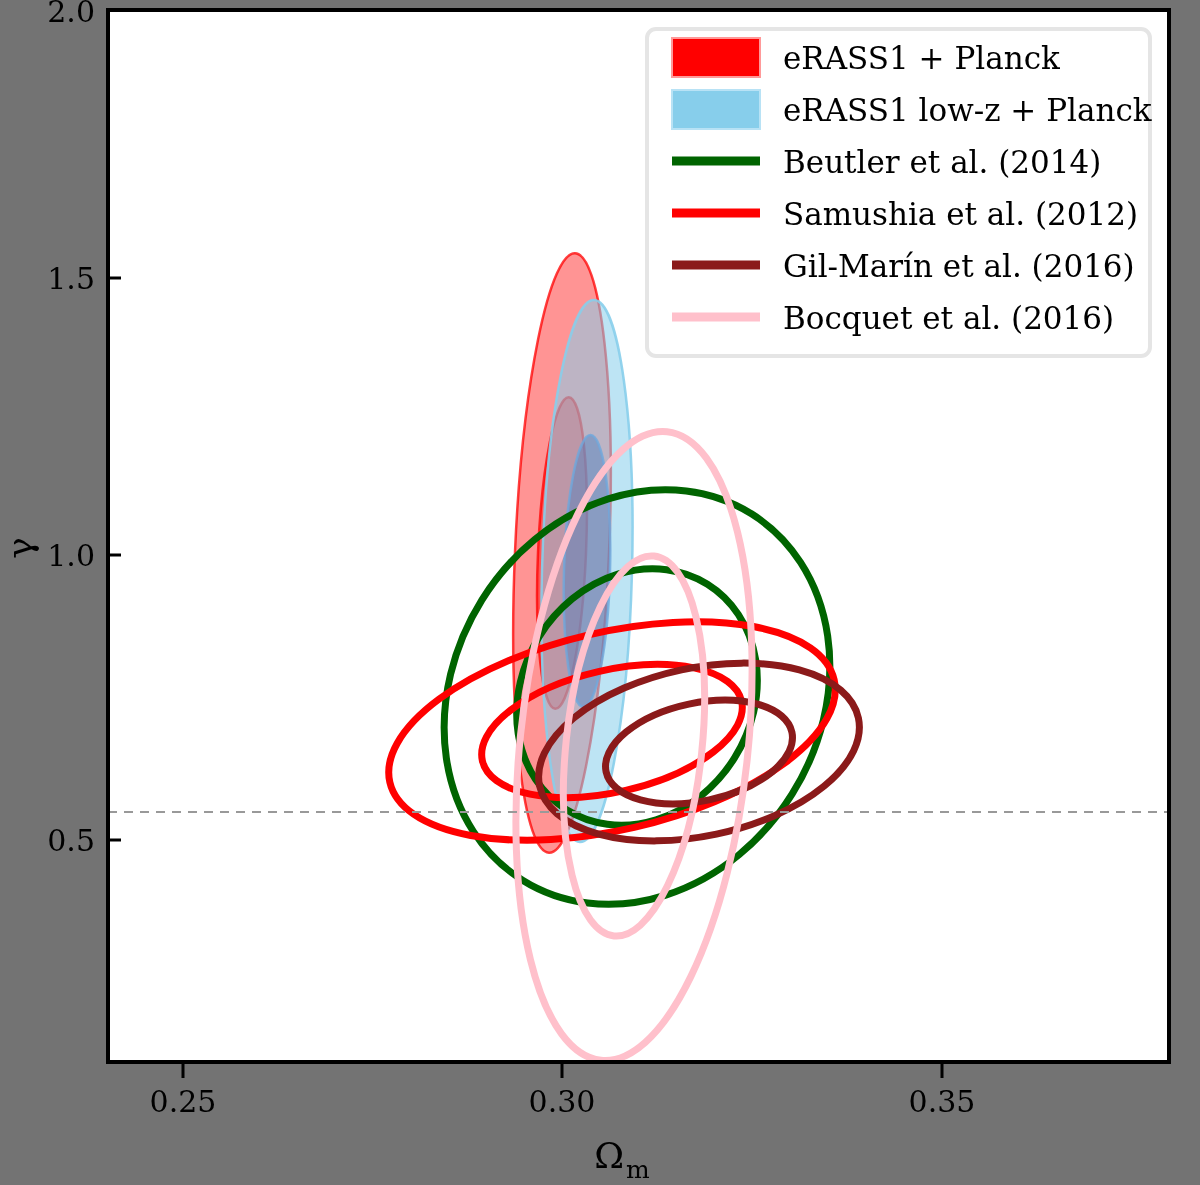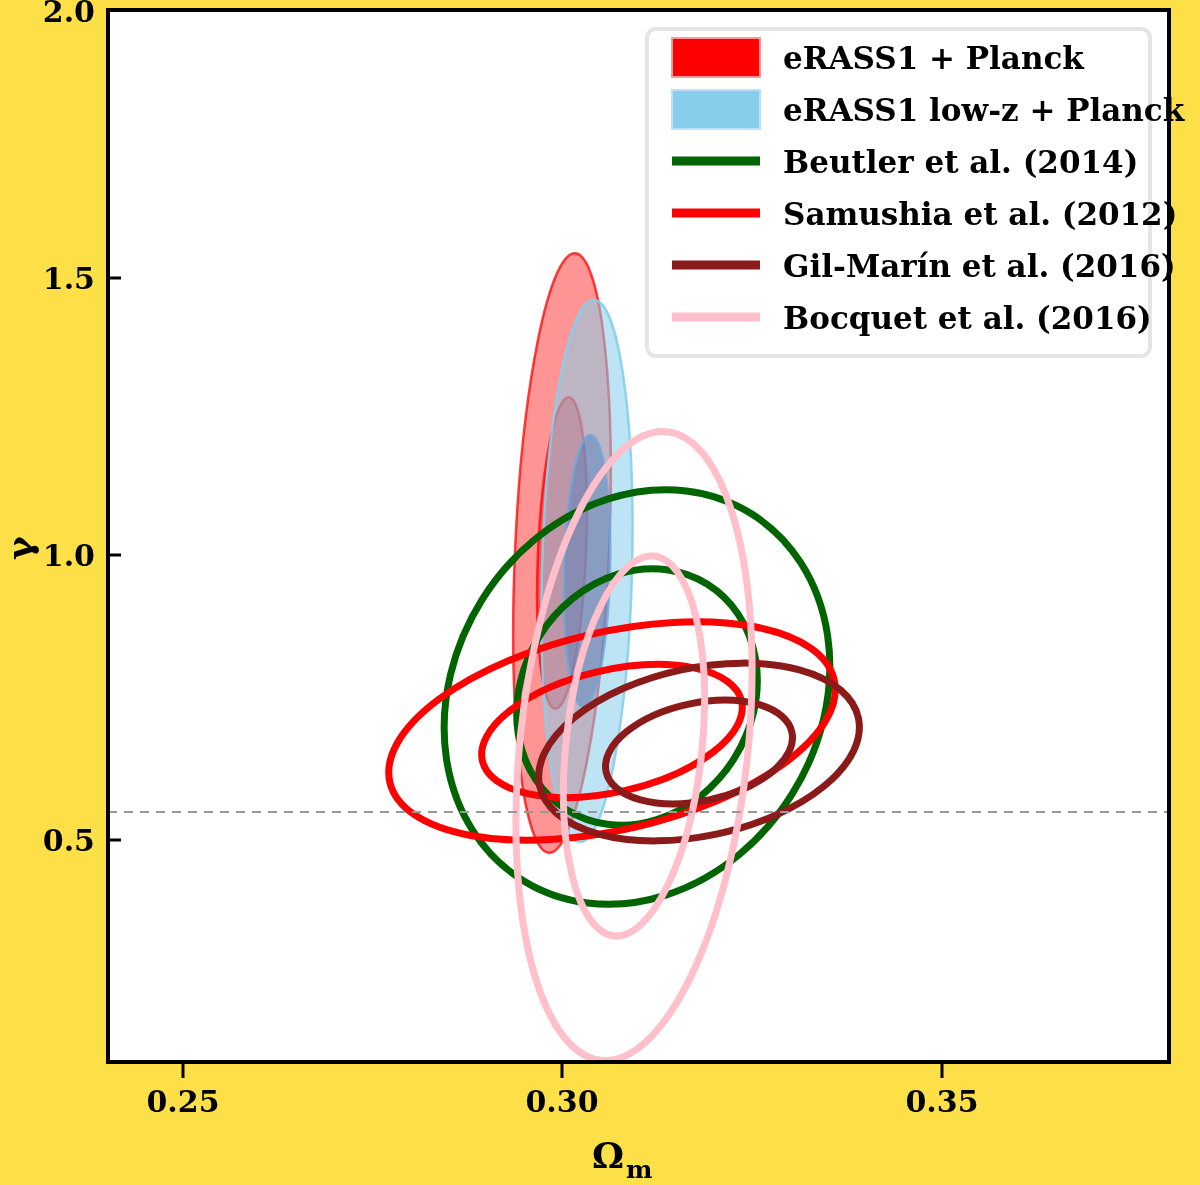--- a/index.html
+++ b/index.html
@@ -1,17 +1,17 @@
 <!DOCTYPE html>
 <html><head>
 <meta charset="utf-8">
 <style>
   html,body{margin:0;padding:0;background:#ffffff;}
   body{width:1200px;height:1185px;font-family:"DejaVu Serif", serif;}
-  #fig{position:relative;width:1200px;height:1185px;background:#fde047;overflow:hidden;font-weight:bold;}
+  #fig{position:relative;width:1200px;height:1185px;background:#737373;overflow:hidden;}
   svg{display:block;}
   .tick-label{font-family:"DejaVu Serif", serif;font-size:30px;fill:#000;}
   .axis-title{font-family:"DejaVu Serif", serif;font-size:36px;fill:#000;}
   .legend-label{font-family:"DejaVu Serif", serif;font-size:31px;fill:#000;}
 </style>
 </head>
 <body>
 
 <div id="fig">
   <svg width="1200" height="1185" viewBox="0 0 1200 1185">

